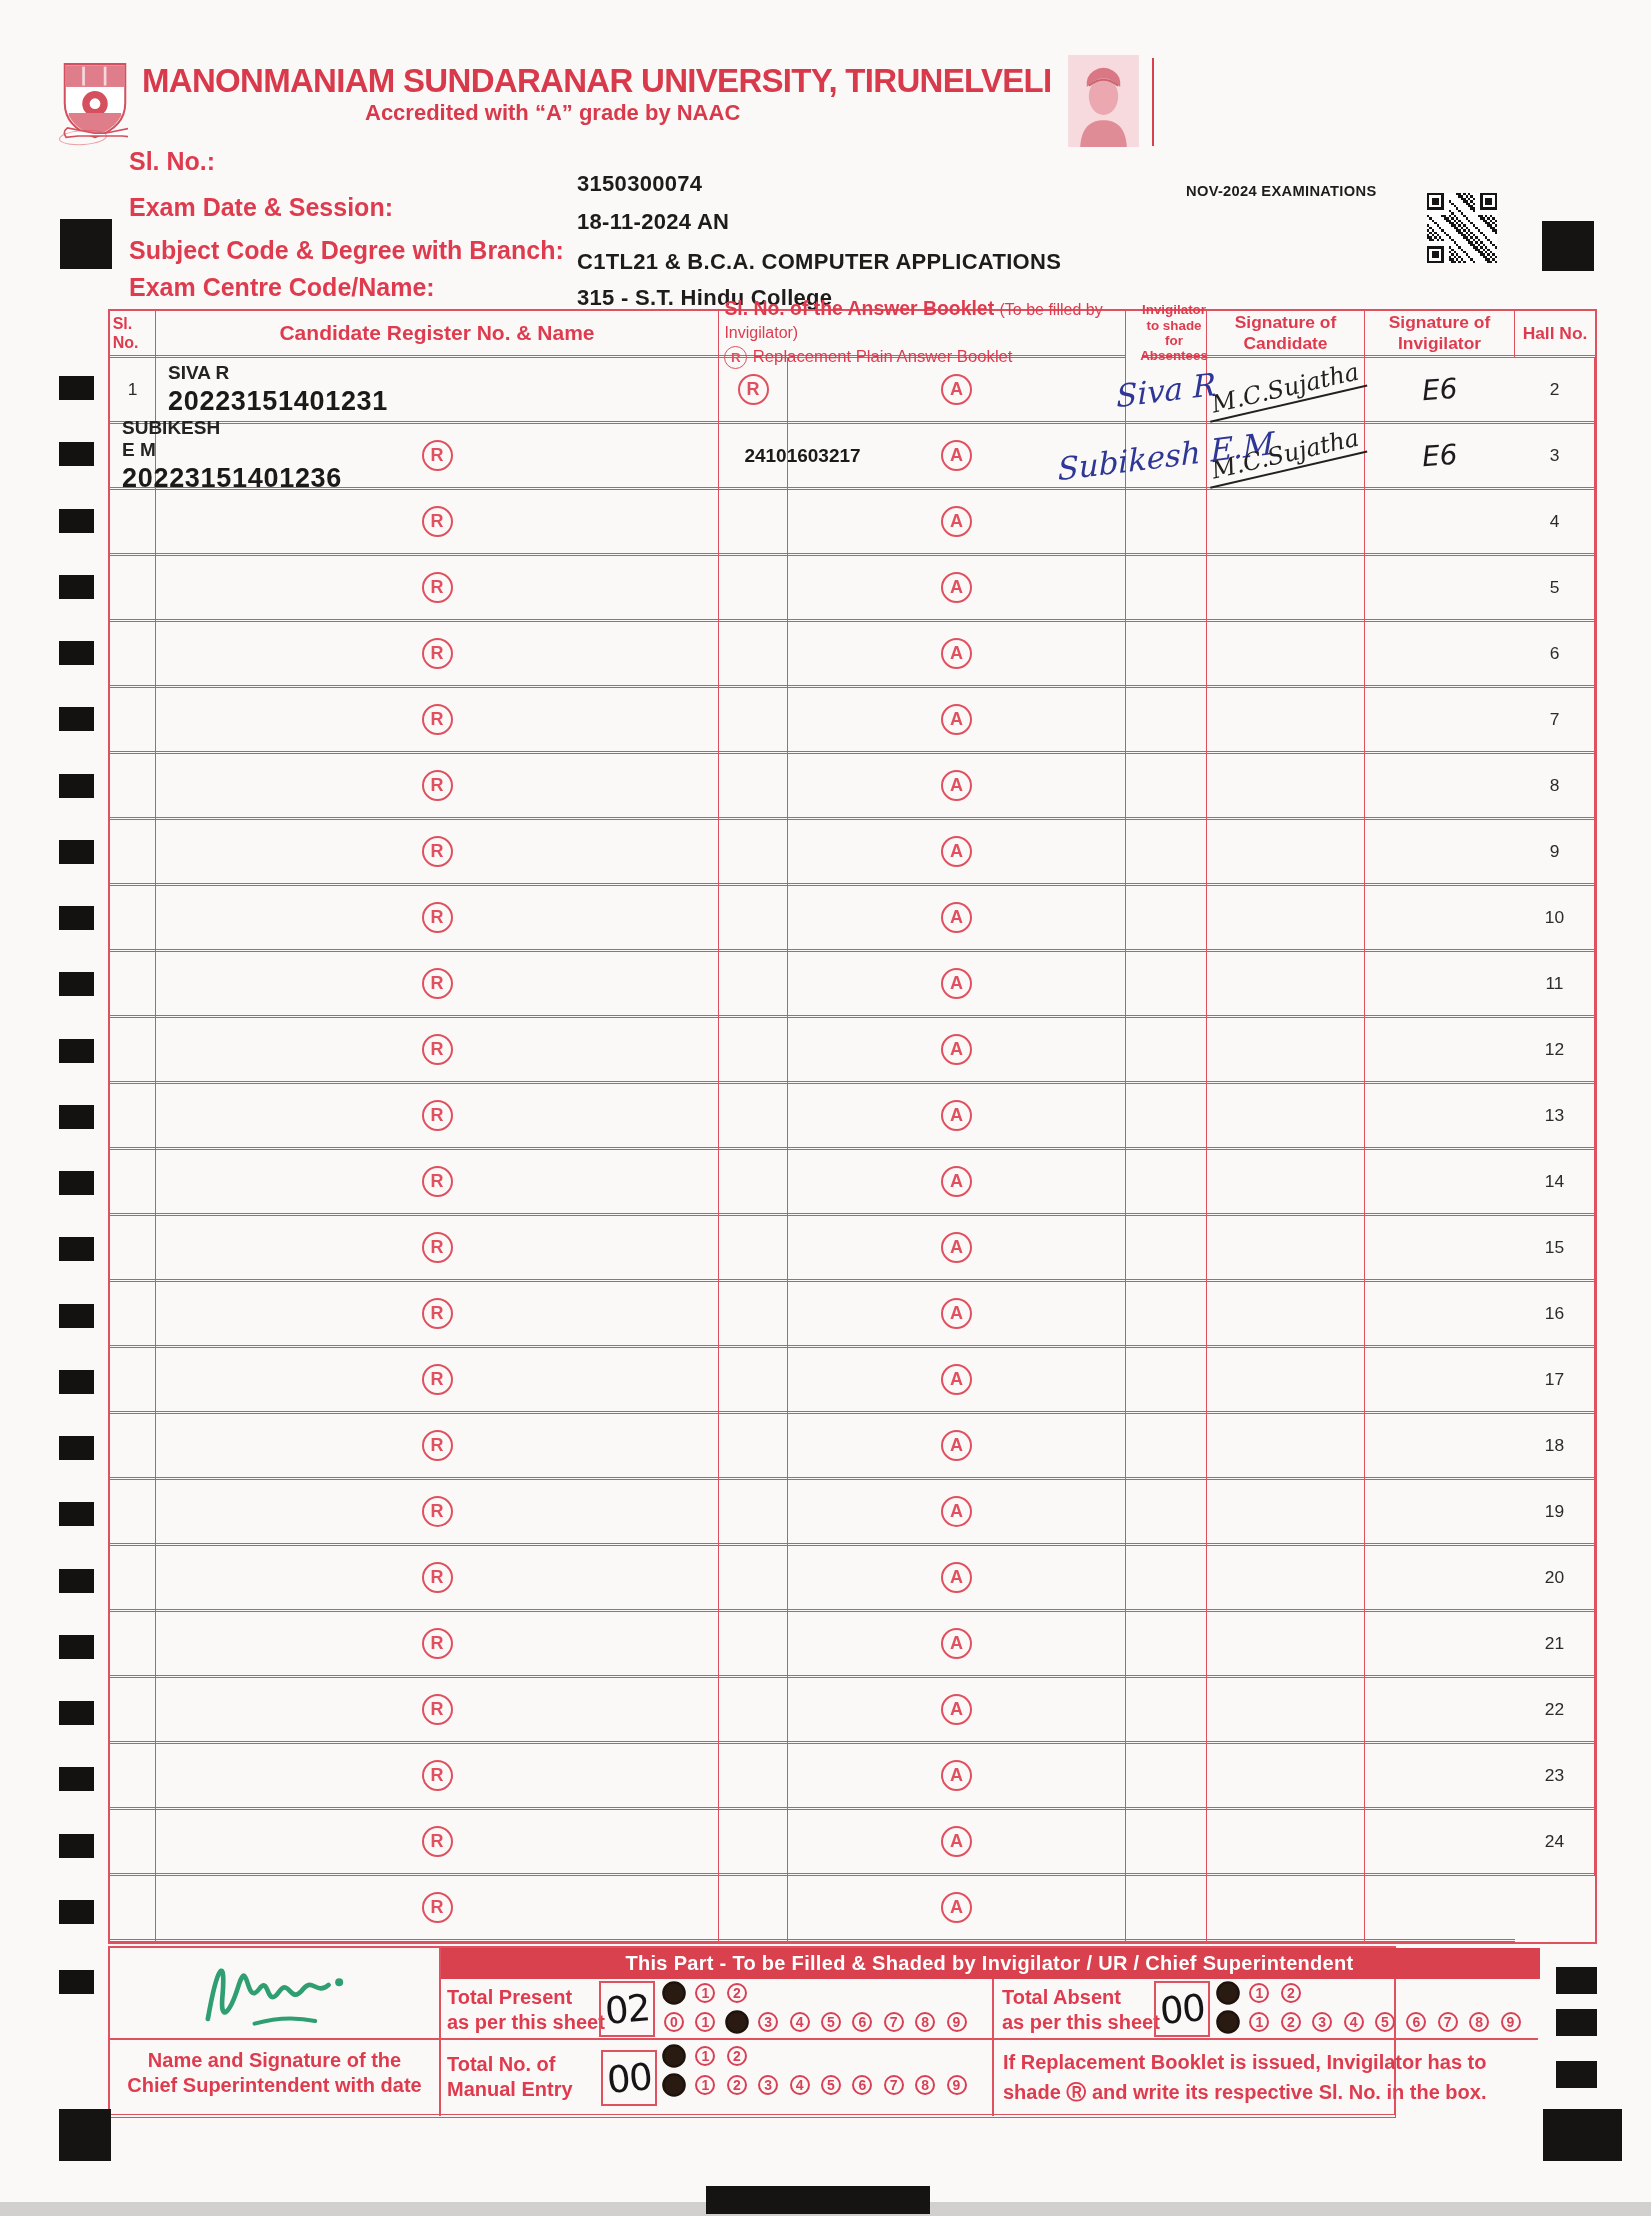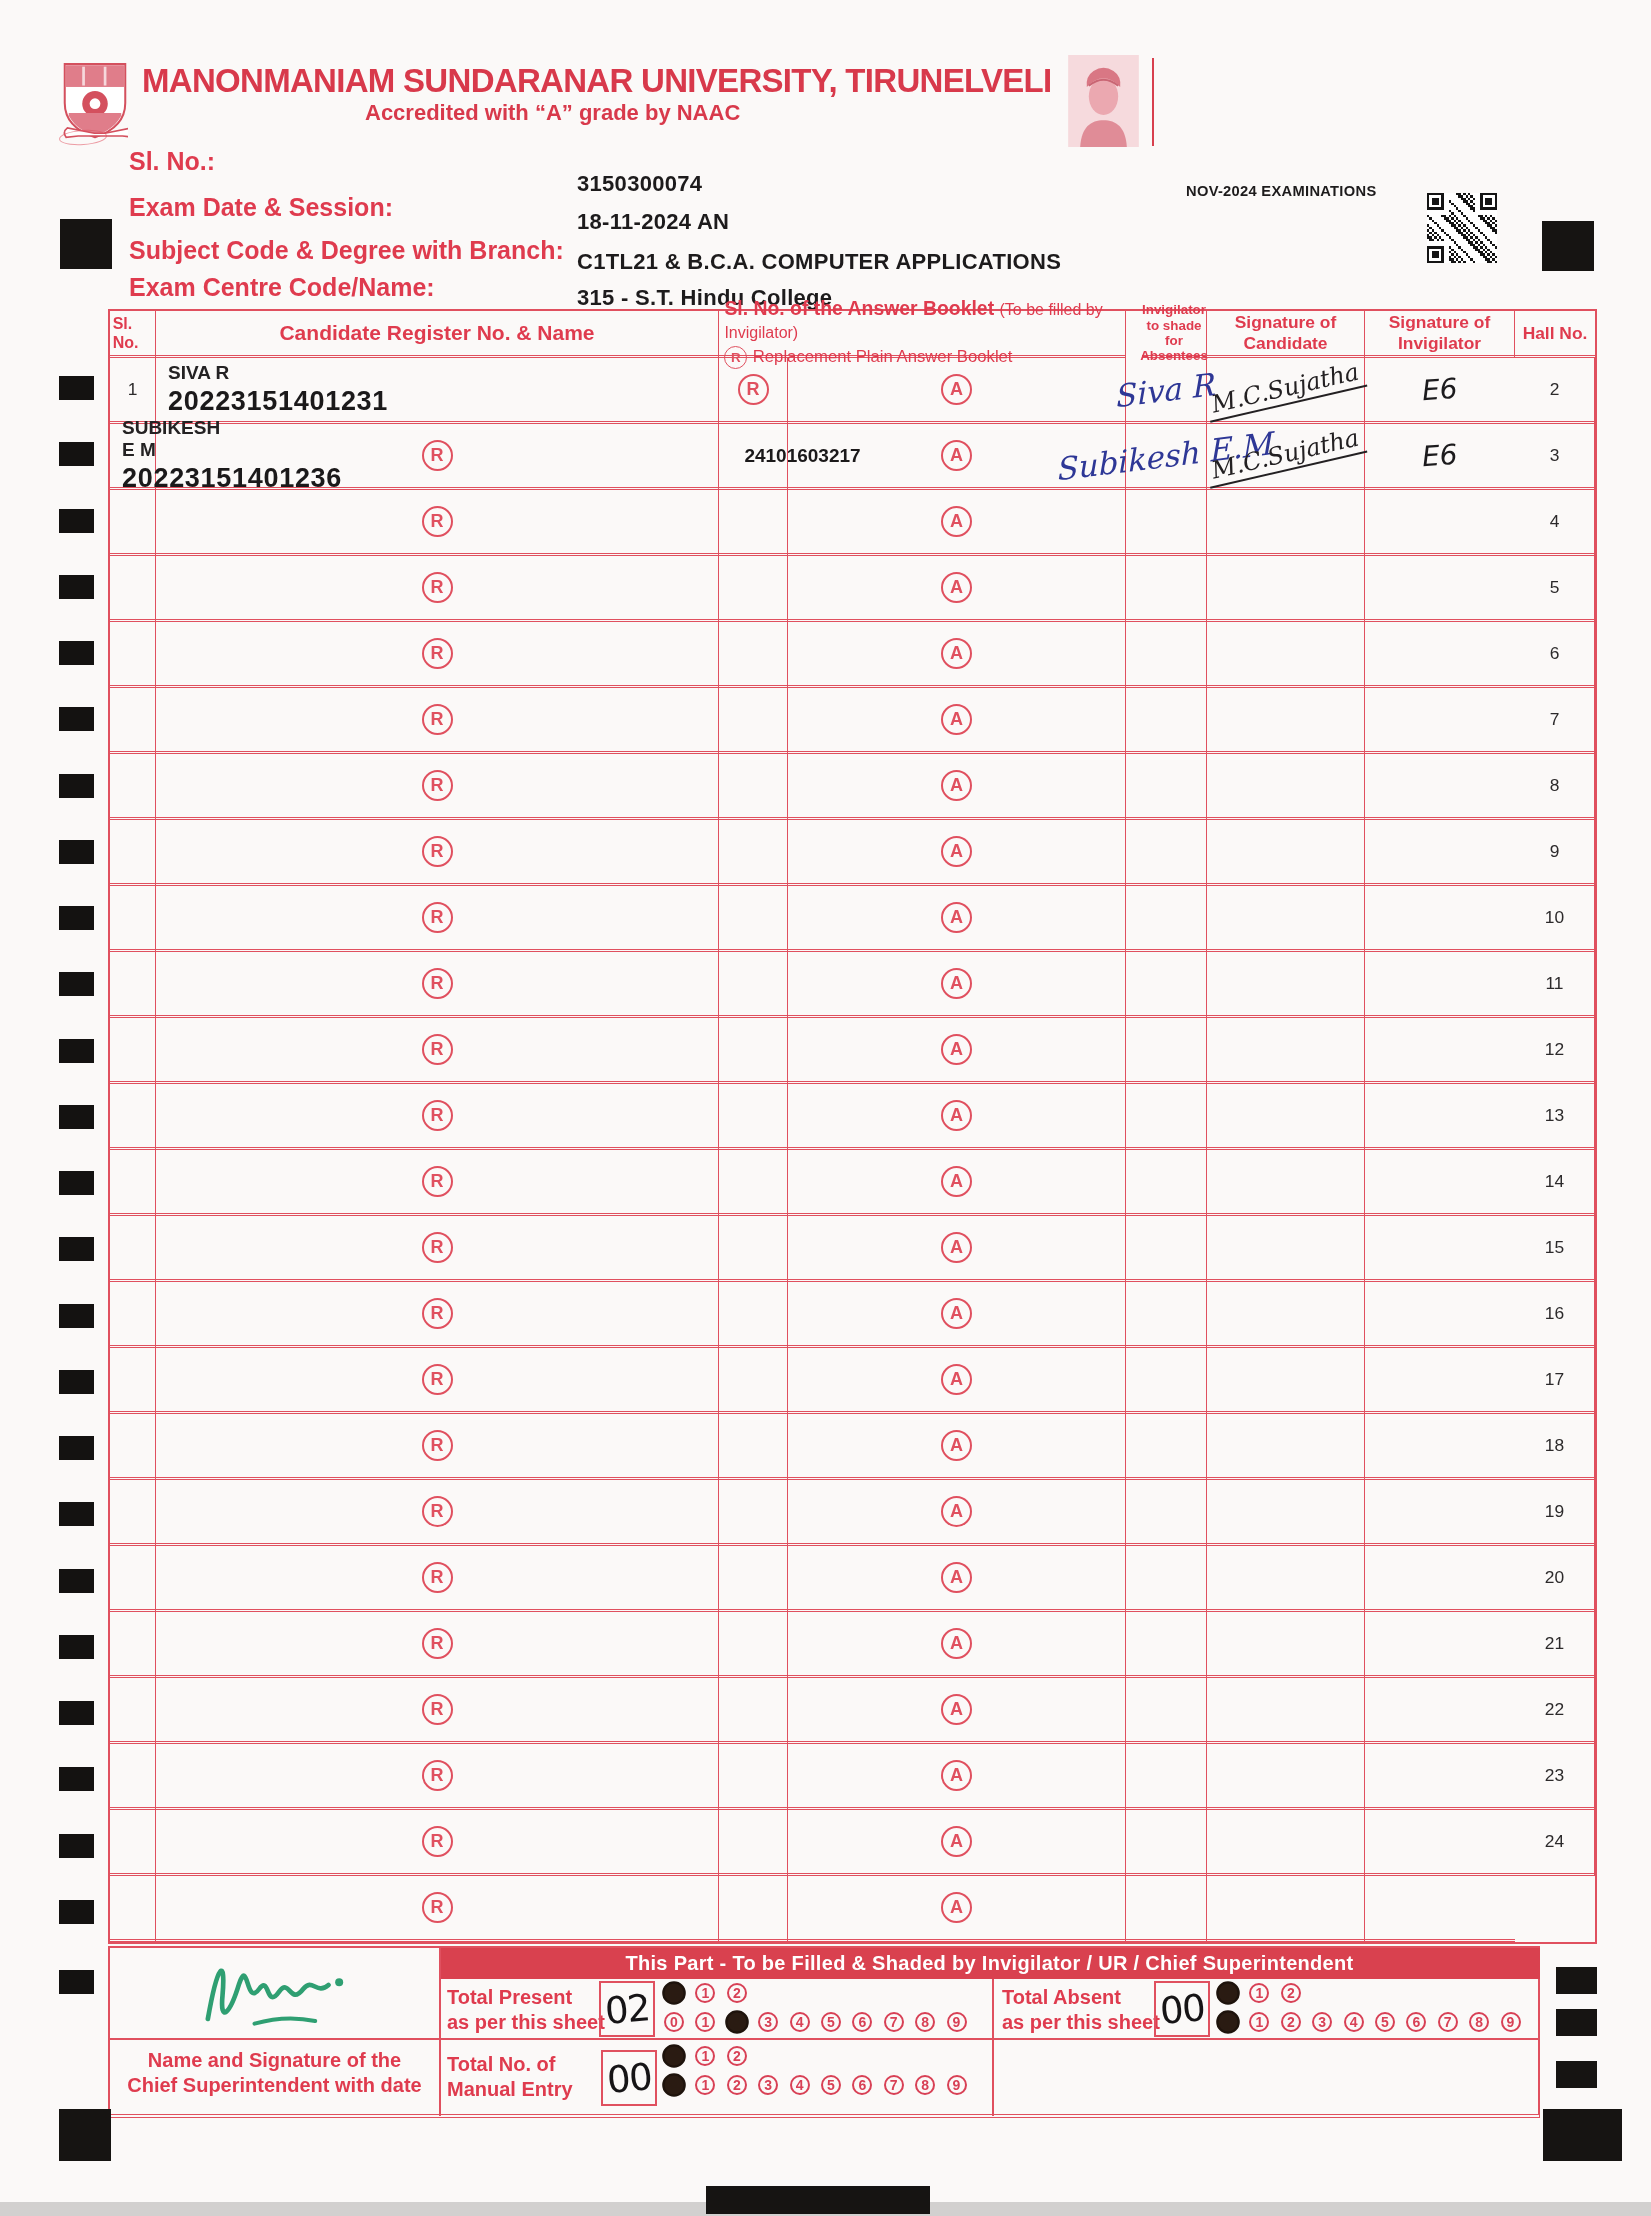--- a/index.html
+++ b/index.html
@@ -61,21 +61,21 @@
   .cell-sig,.cell-hall{justify-content:center;overflow:visible;}
 
   .ring{width:31px;height:31px;border:2px solid var(--line);border-radius:50%;display:flex;align-items:center;justify-content:center;font-size:18px;font-weight:700;color:var(--line);flex:none;}
   .ring.small{width:23px;height:23px;font-size:13.4px;border-width:1.3px;}
 
   .ink-blue{font-family:"DejaVu Serif",serif;font-style:italic;font-size:31px;color:var(--inkblue);transform:rotate(-7deg) skewX(-6deg);white-space:nowrap;}
   .ink-black{font-family:"DejaVu Serif",serif;font-style:italic;font-size:24px;color:#232022;transform:rotate(-13deg);border-bottom:2px solid #232022;padding:0 5.4px 1.3px;white-space:nowrap;}
   .ink-hall{font-family:"DejaVu Sans",sans-serif;font-style:italic;font-size:28px;color:#1c1b1d;transform:rotate(-4deg);}
 
   
-  .fbox{left:108px;top:1946px;width:1432px;height:172px;border:2px solid var(--line);border-bottom:4.7px double var(--line);}
+  .fbox{left:108px;top:1946px;width:1288px;height:172px;border:2px solid var(--line);border-bottom:4.7px double var(--line);}
   .fbox .banner{position:absolute;left:329px;top:0;width:1101px;height:31px;background:#d9414f;color:#fff;font-size:20px;font-weight:700;display:flex;align-items:center;justify-content:center;letter-spacing:0.3px;}
   .fbox .v1{position:absolute;left:329px;top:0;width:2px;height:168px;background:var(--line);}
   .fbox .v2{position:absolute;left:882px;top:31px;width:2px;height:137px;background:var(--line);}
   .fbox .hmid{position:absolute;left:0;top:90px;width:1428px;height:2px;background:var(--line);}
   .flabel{position:absolute;font-size:20px;font-weight:700;color:var(--red);line-height:25px;white-space:nowrap;}
   .vbox{position:absolute;width:56px;height:56px;border:2px solid var(--line);display:flex;align-items:center;justify-content:center;}
   .hand-num{font-family:"DejaVu Sans",sans-serif;font-size:37px;color:#161416;transform:rotate(-5deg);letter-spacing:-1.3px;}
   .brow{position:absolute;display:flex;gap:11.4px;}
   .bubble{width:20px;height:20px;border:2px solid #d84055;border-radius:50%;color:#d84055;font-size:14px;font-weight:700;display:flex;align-items:center;justify-content:center;flex:none;}
   .bubble.filled{background:var(--fill);border-color:#1e130c;color:transparent;transform:scale(1.18);}
@@ -745,20 +745,24 @@
         <span class="bubble">2</span>
         <span class="bubble">3</span>
         <span class="bubble">4</span>
         <span class="bubble">5</span>
         <span class="bubble">6</span>
         <span class="bubble">7</span>
         <span class="bubble">8</span>
         <span class="bubble">9</span>
       </div>
 
+    <div class="note" style="left:893px;top:99px">
+      <div>If Replacement Booklet is issued, Invigilator has to</div>
+      <div>shade Ⓡ and write its respective Sl. No. in the box.</div>
+    </div>
   </div>
 
   <div class="graystrip"></div>
   <div class="abs blk" style="left:59px;top:2109px;width:52px;height:52px"></div>
   <div class="abs blk" style="left:1543px;top:2109px;width:79px;height:52px"></div>
   <div class="abs blk" style="left:1556px;top:1967px;width:41px;height:27px"></div>
   <div class="abs blk" style="left:1556px;top:2009px;width:41px;height:27px"></div>
   <div class="abs blk" style="left:1556px;top:2061px;width:41px;height:27px"></div>
   <div class="abs blk" style="left:706px;top:2186px;width:224px;height:28px"></div>
 

